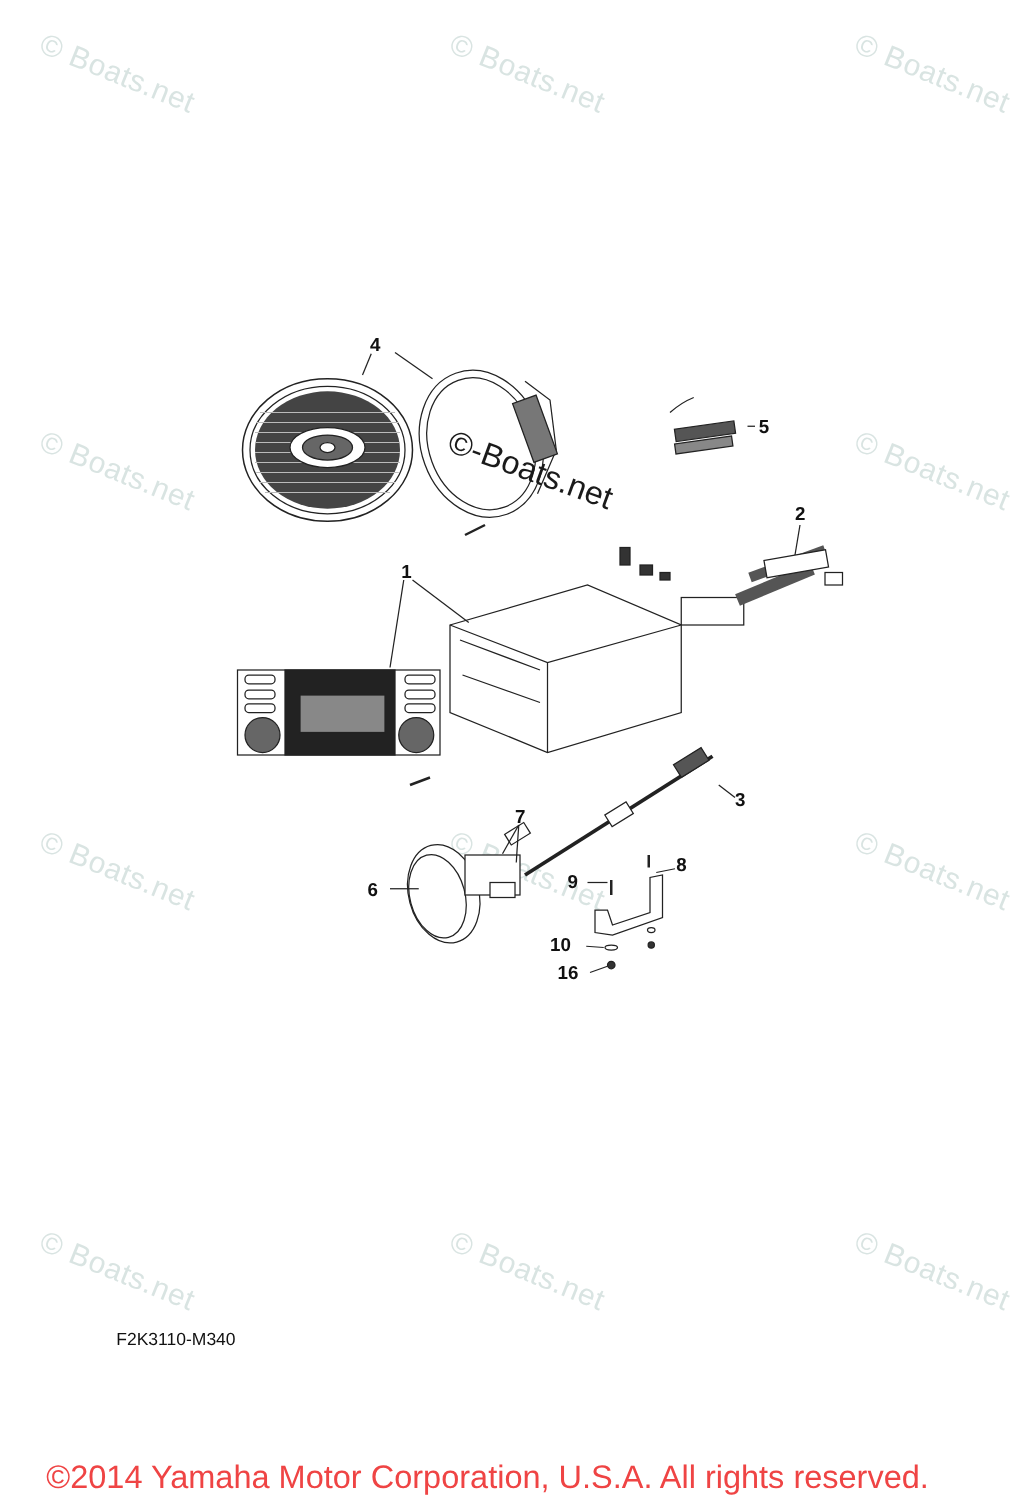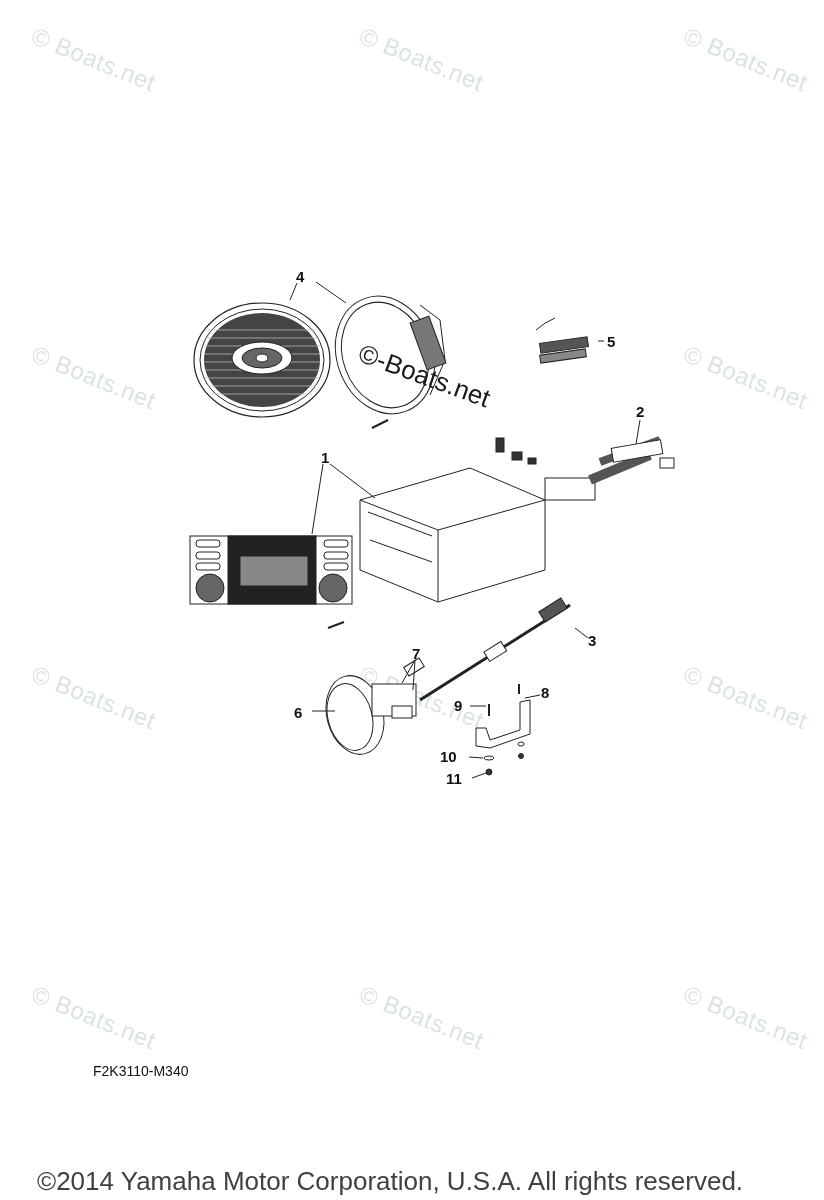--- a/index.html
+++ b/index.html
@@ -2,21 +2,21 @@
 <html><head>
 <meta charset="utf-8">
 <style>
   html, body { margin:0; padding:0; background:#ffffff; }
   body { width:824px; height:1200px; position:relative; overflow:hidden; font-family:"Liberation Sans", sans-serif; color:#111; }
   .wm { position:absolute; color:#d9e4e2; font-size:24px; transform:rotate(22deg); transform-origin:left top; white-space:nowrap; font-family:"Liberation Sans", sans-serif; letter-spacing:0.5px; }
   .wm-big { position:absolute; color:#1a1a1a; font-size:26px; transform:rotate(20deg); transform-origin:left top; white-space:nowrap; }
   .callout { position:absolute; font-size:15px; font-weight:bold; color:#111; }
   .diagram { position:absolute; left:0; top:0; width:824px; height:1200px; }
   .code { position:absolute; left:93px; top:1045px; font-size:14px; color:#111;margin-top:18px; }
-  .copyright { position:absolute; left:37px; top:1166px; font-size:26px; color:#404040; }
+  .copyright { position:absolute; left:37px; top:1166px; font-size:26px; color:#ef4444; }
 </style>
 </head>
 <body>
 
 <div class="wm" style="left:38px;top:22px;">© Boats.net</div>
 <div class="wm" style="left:366px;top:22px;">© Boats.net</div>
 <div class="wm" style="left:690px;top:22px;">© Boats.net</div>
 <div class="wm" style="left:38px;top:340px;">© Boats.net</div>
 <div class="wm" style="left:690px;top:340px;">© Boats.net</div>
 <div class="wm" style="left:38px;top:660px;">© Boats.net</div>
@@ -150,16 +150,16 @@
 <div class="callout" style="left:296px;top:268px;">4</div>
 <div class="callout" style="left:607px;top:333px;">5</div>
 <div class="callout" style="left:636px;top:403px;">2</div>
 <div class="callout" style="left:321px;top:449px;">1</div>
 <div class="callout" style="left:588px;top:632px;">3</div>
 <div class="callout" style="left:412px;top:645px;">7</div>
 <div class="callout" style="left:541px;top:684px;">8</div>
 <div class="callout" style="left:454px;top:697px;">9</div>
 <div class="callout" style="left:294px;top:704px;">6</div>
 <div class="callout" style="left:440px;top:748px;">10</div>
-<div class="callout" style="left:446px;top:770px;">11</div>
+<div class="callout" style="left:446px;top:770px;">16</div>
 
 <div class="code">F2K3110-M340</div>
 <div class="copyright">©2014 Yamaha Motor Corporation, U.S.A. All rights reserved.</div>
 
 </body></html>

